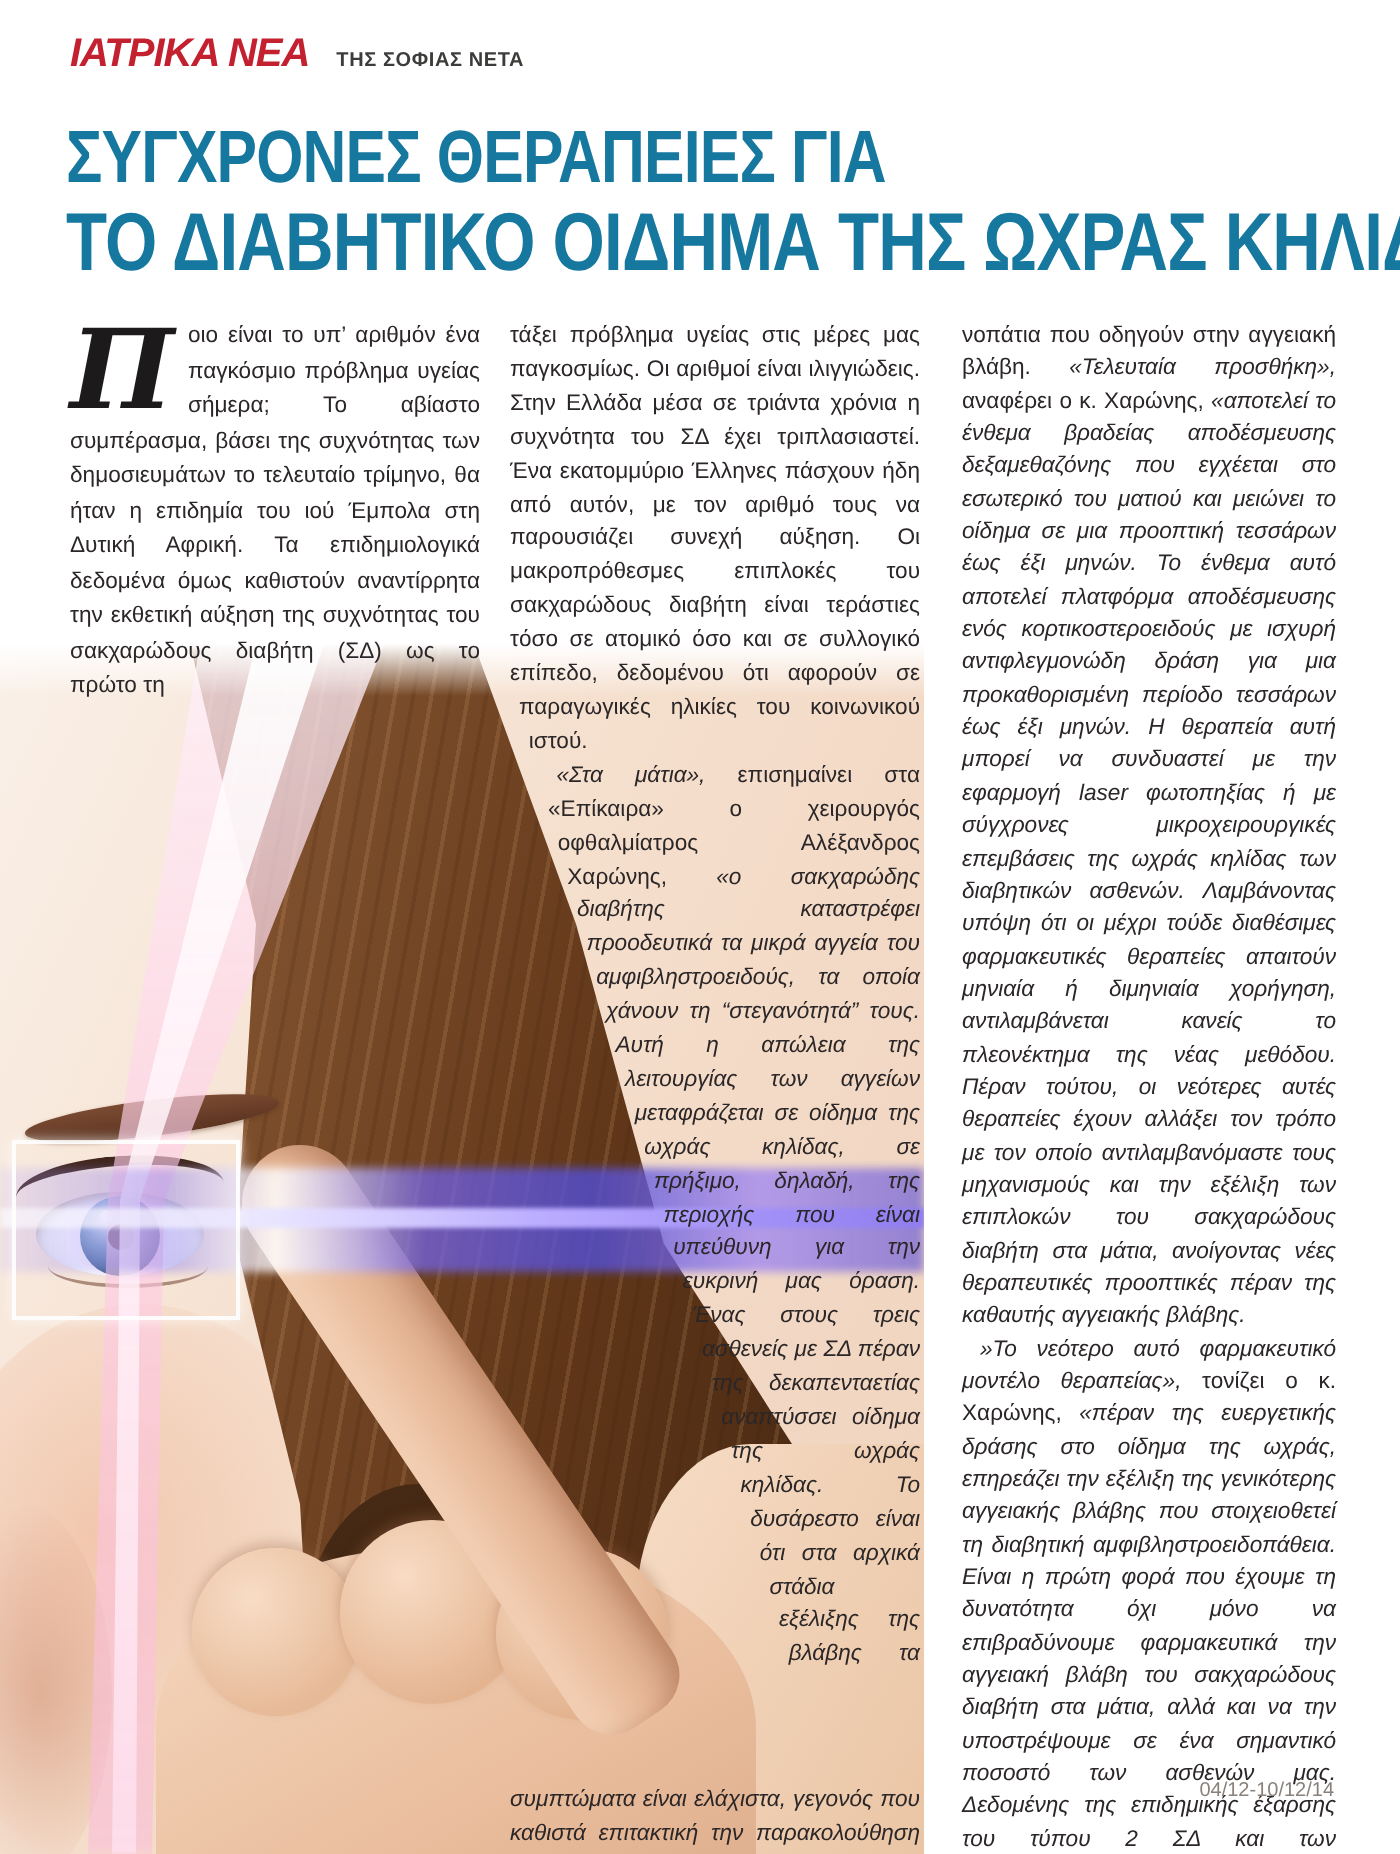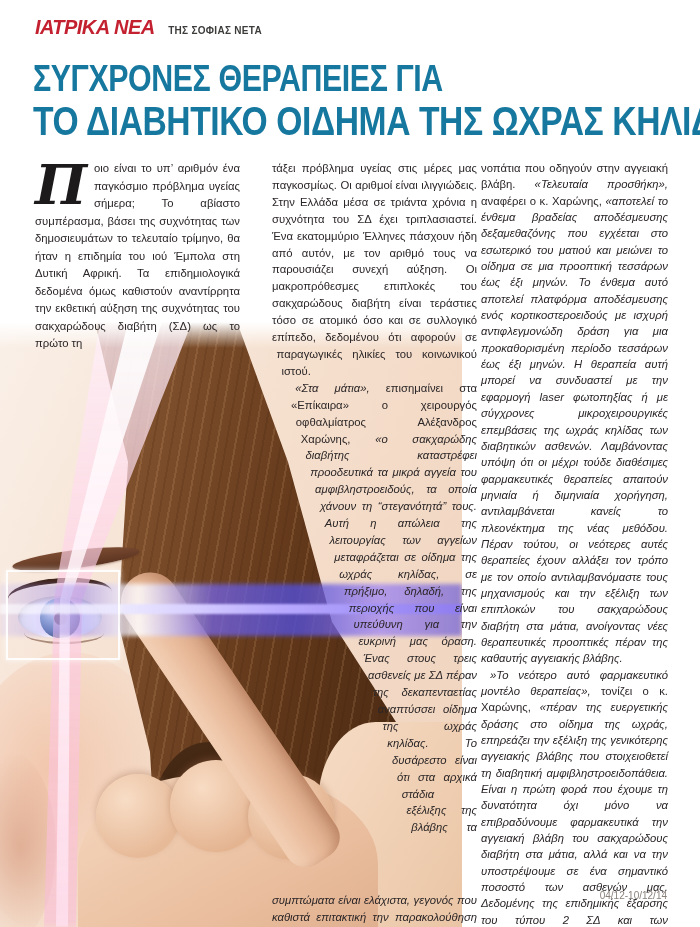--- a/index.html
+++ b/index.html
@@ -15,21 +15,21 @@
   .title{position:absolute;left:33px;top:60px;line-height:1;}
   .title-line{display:block;transform:scaleX(.82);transform-origin:0 50%;
               white-space:nowrap;color:#16789f;}
   .title-l1{font-size:37px;font-weight:600;letter-spacing:-0.5px;margin-bottom:4px;}
   .title-l2{font-size:41px;font-weight:800;letter-spacing:-0.5px;}
 
   
   .col{position:absolute;top:160px;font-size:11.3px;line-height:16.9px;
        text-align:justify;z-index:3;}
   .col1{left:35px;width:205px;line-height:17.5px;}
-  .col2{left:272px;width:205px;height:732px;}
+  .col2{left:255px;width:205px;height:732px;}
   .col3{left:481px;width:187px;line-height:16.35px;}
   .dropcap{float:left;font-family:"DejaVu Serif",serif;font-style:italic;font-weight:bold;
            font-size:55px;line-height:44px;margin:3px 7px 0 0;color:#1d1a1b;}
   .q{font-style:italic;margin-top:36px;}
   .ind{text-indent:9px;margin:0;}
   p{margin:0;}
   
   .wrap-shape{float:left;width:150px;height:732px;
               shape-outside:polygon(0 205px,150px 732px,0 732px);shape-margin:5px;}
 

